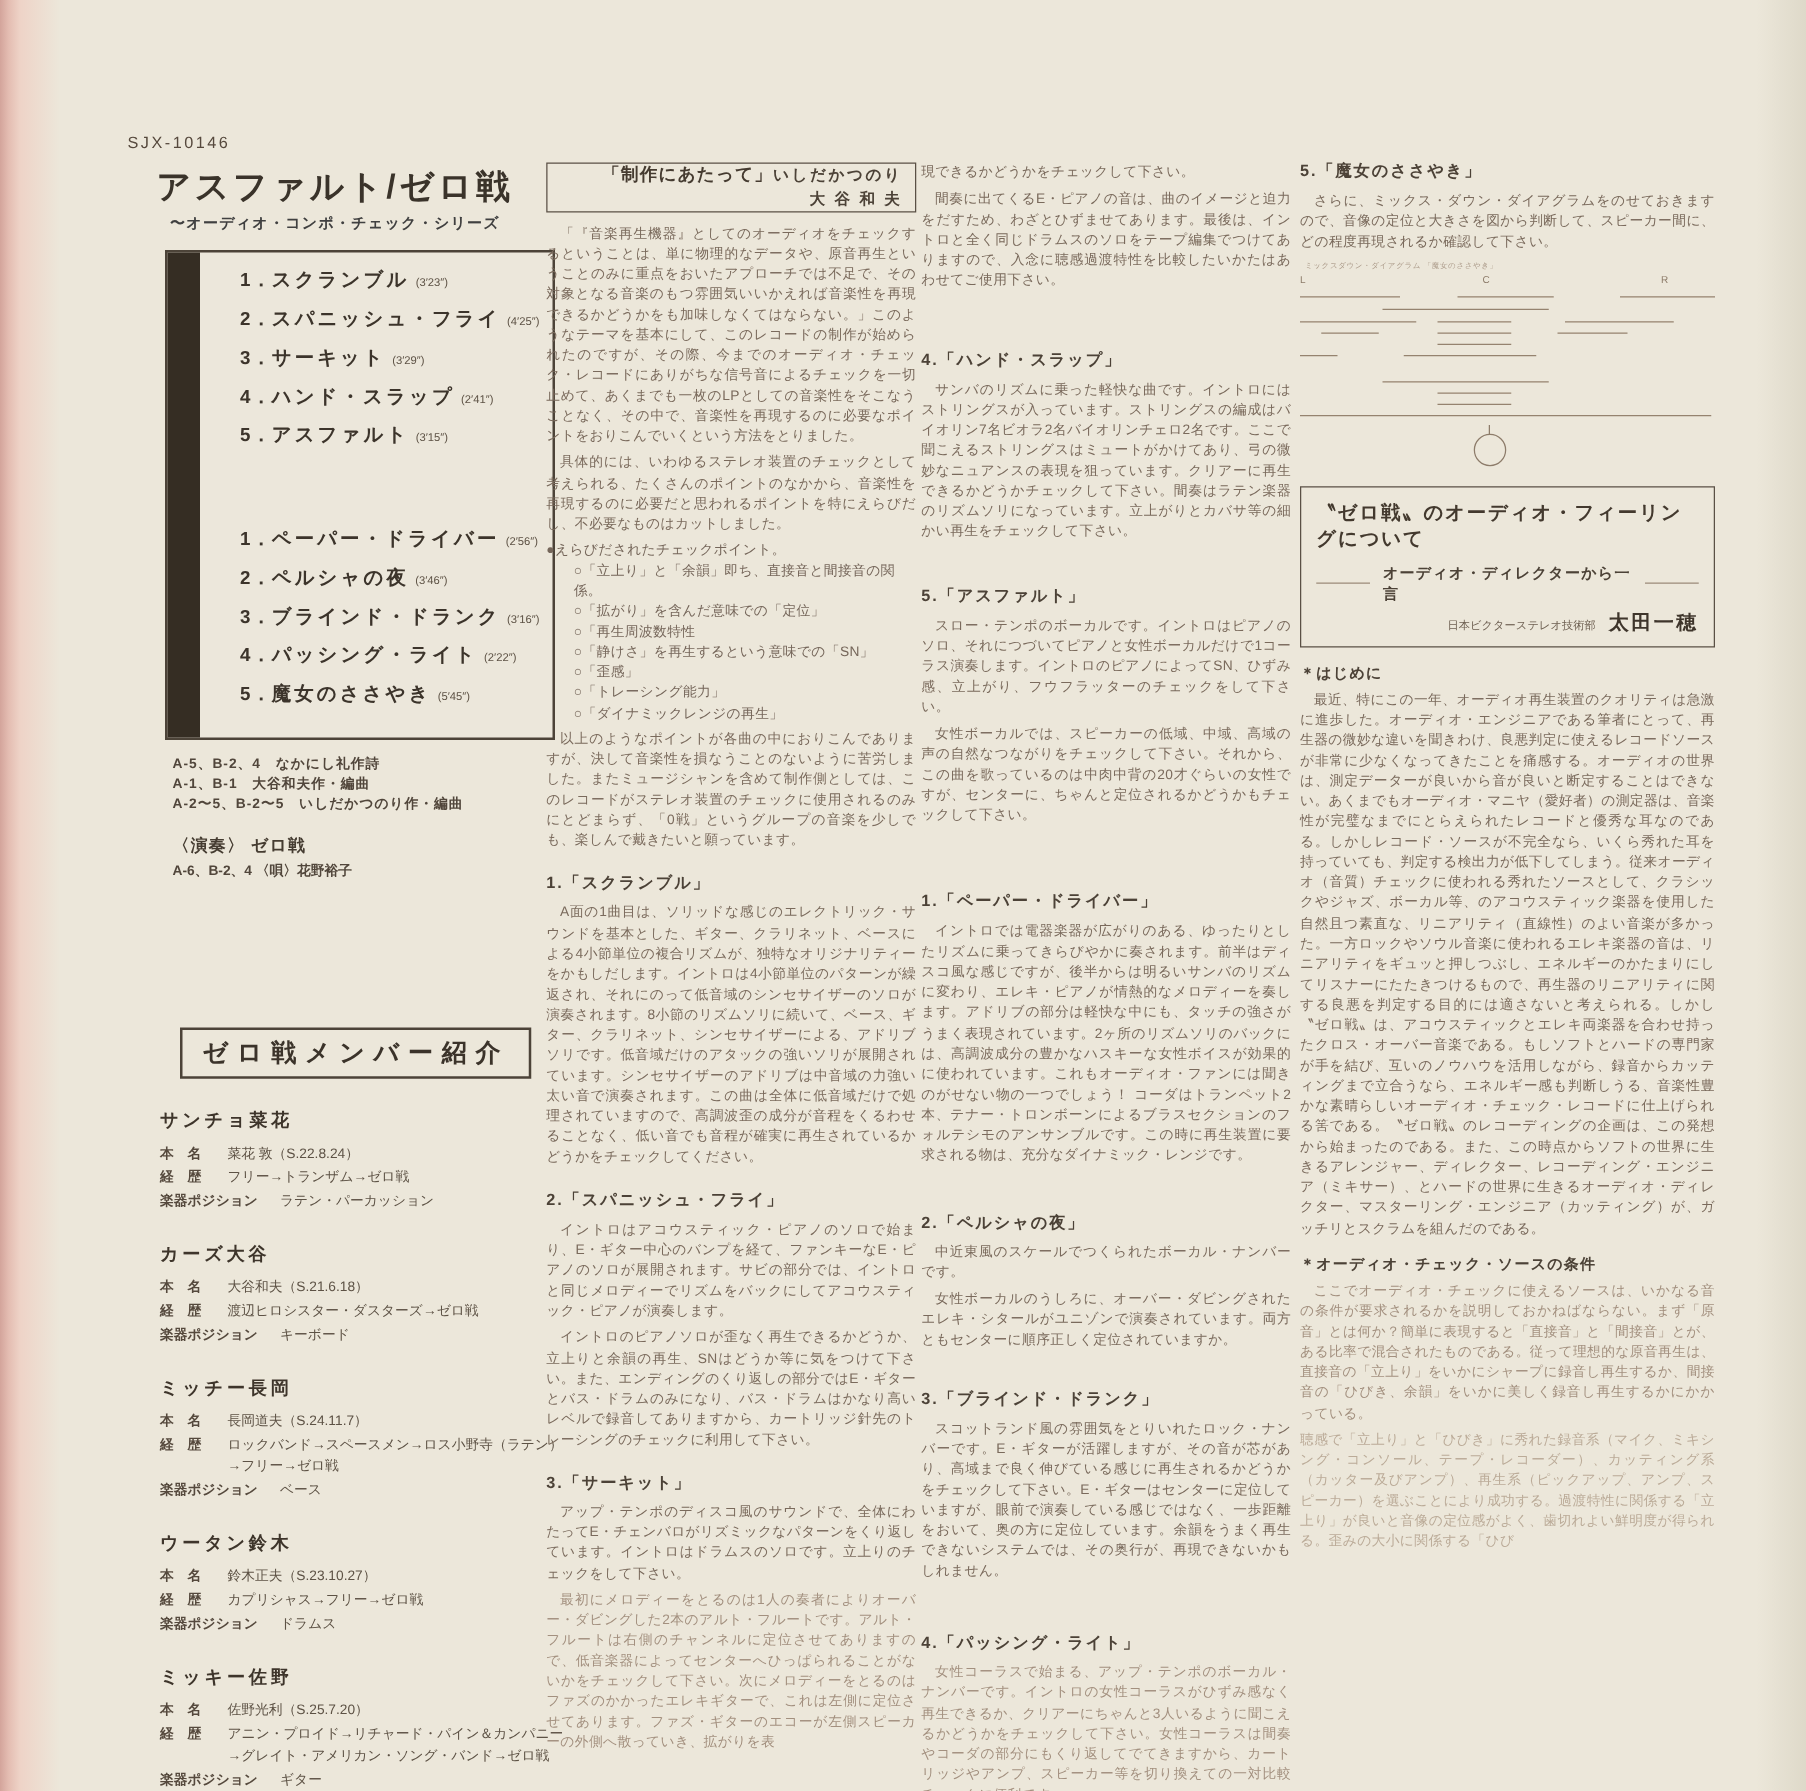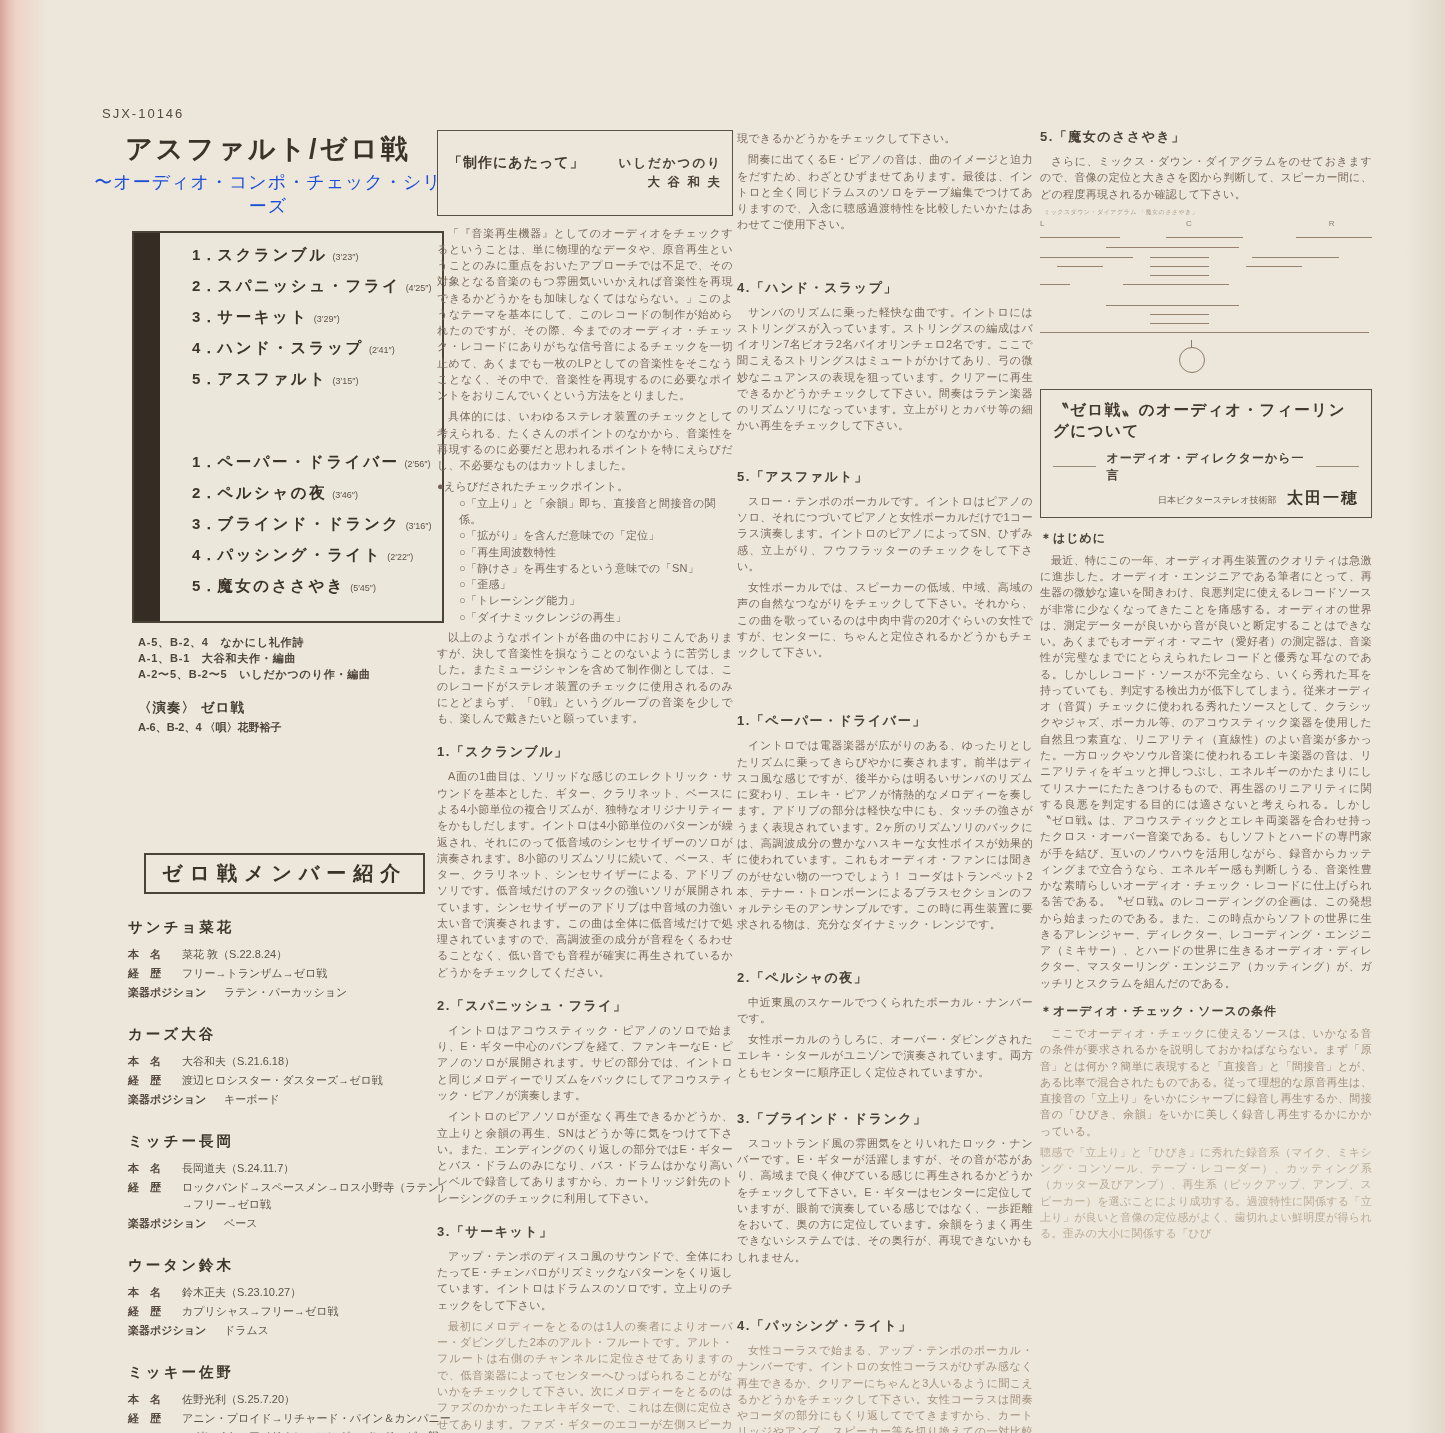--- a/index.html
+++ b/index.html
@@ -20,21 +20,21 @@
       color:#7a6a5c;letter-spacing:0.3px;margin:0 0 5px 0;}
   .ind{text-indent:11px;}
   .fade{color:#a3907f;}
   .fade2{color:#bbab98;}
   .sh{font-size:13px;font-weight:bold;color:#4c4237;letter-spacing:1.5px;margin:17px 0 7px 0;}
 
   
   .catalog{font-size:13px;letter-spacing:2px;color:#56493d;margin:0 0 10px 14px;}
   .titleblock{width:360px;text-align:center;}
   .ttl-main{font-size:27px;font-weight:bold;color:#3a332a;letter-spacing:3px;}
-  .ttl-sub{font-size:18px;font-weight:normal;color:#1d4ed8;letter-spacing:1px;margin-top:3px;}
+  .ttl-sub{font-size:12px;font-weight:bold;color:#404040;letter-spacing:1px;margin-top:3px;}
   .trackbox{position:relative;margin:13px 0 0 44px;width:312px;border:2px solid #4c4338;
             padding:12px 6px 14px 58px;box-sizing:border-box;background:rgba(255,255,255,0.04);}
   .tbar{position:absolute;left:0;top:0;bottom:0;width:26px;background:#352d23;}
   .trow{display:flex;align-items:baseline;margin:0 0 10px 0;}
   .tno{font-size:15px;font-weight:bold;color:#3c342b;letter-spacing:1px;}
   .ttname{font-size:15.5px;font-weight:bold;color:#3c342b;letter-spacing:2.5px;}
   .ttime{font-size:9px;color:#5d5245;margin-left:5px;}
   .tgap{height:52px;}
   .credits{margin:12px 0 0 50px;}
   .credit{font-size:11px;font-weight:bold;color:#51463b;letter-spacing:0.8px;line-height:1.45;}
@@ -43,21 +43,21 @@
   .perf-sub{font-size:11px;font-weight:bold;color:#51463b;margin-top:3px;}
   .member-hbox{display:inline-block;border:2px solid #4c4338;padding:5px 16px;margin:118px 0 0 56px;
                font-size:20px;font-weight:bold;color:#3b332a;letter-spacing:7px;}
   .mname{font-size:14.5px;font-weight:bold;color:#3e352b;letter-spacing:3px;margin:24px 0 9px 40px;}
   .mrow{display:flex;font-size:11px;color:#5d5245;margin:2px 0 0 40px;line-height:1.55;}
   .mlabel{width:54px;flex-shrink:0;font-weight:bold;color:#55493d;}
   .mlabel.wide{width:96px;}
   .mval{flex:1;text-align:left;word-break:break-all;}
 
   
-  .pbox{border:1.5px solid #5a5045;padding:23px 10px;display:flex;justify-content:space-between;margin-bottom:9px;}
+  .pbox{border:1.5px solid #5a5045;padding:0 10px;display:flex;justify-content:flex-end;margin-bottom:9px;}
   .pbox-title{font-size:14px;font-weight:bold;color:#453b30;letter-spacing:1px;}
   .pbox-authors{text-align:right;font-size:12.5px;font-weight:bold;color:#4c4237;line-height:1.5;letter-spacing:2px;}
   .chk{font-size:11px;line-height:1.48;color:#75665a;letter-spacing:0.3px;}
   .chk-item{margin-left:22px;}
 
   
   .dia-caption{font-size:6px;color:#ab9a89;letter-spacing:0.5px;margin:6px 0 2px 4px;}
   .mixdia{position:relative;height:158px;margin:2px 0 8px 0;}
   .ml{position:absolute;height:1px;background:#95836f;}
   .dletter{position:absolute;top:0;font-size:8px;color:#8d7c6a;}
@@ -286,21 +286,21 @@
     <div class="sh" style="margin-top:52px">1.「ペーパー・ドライバー」</div>
     <p class="bt ind">イントロでは電器楽器が広がりのある、ゆったりとしたリズムに乗ってきらびやかに奏されます。前半はディスコ風な感じですが、後半からは明るいサンバのリズムに変わり、エレキ・ピアノが情熱的なメロディーを奏します。アドリブの部分は軽快な中にも、タッチの強さがうまく表現されています。2ヶ所のリズムソリのバックには、高調波成分の豊かなハスキーな女性ボイスが効果的に使われています。これもオーディオ・ファンには聞きのがせない物の一つでしょう！ コーダはトランペット2本、テナー・トロンボーンによるブラスセクションのフォルテシモのアンサンブルです。この時に再生装置に要求される物は、充分なダイナミック・レンジです。</p>
 
     <div class="sh" style="margin-top:36px">2.「ペルシャの夜」</div>
     <p class="bt ind">中近東風のスケールでつくられたボーカル・ナンバーです。</p>
     <p class="bt ind">女性ボーカルのうしろに、オーバー・ダビングされたエレキ・シタールがユニゾンで演奏されています。両方ともセンターに順序正しく定位されていますか。</p>
 
     <div class="sh" style="margin-top:30px">3.「ブラインド・ドランク」</div>
     <p class="bt ind">スコットランド風の雰囲気をとりいれたロック・ナンバーです。E・ギターが活躍しますが、その音が芯があり、高域まで良く伸びている感じに再生されるかどうかをチェックして下さい。E・ギターはセンターに定位していますが、眼前で演奏している感じではなく、一歩距離をおいて、奥の方に定位しています。余韻をうまく再生できないシステムでは、その奥行が、再現できないかもしれません。</p>
 
-    <div class="sh" style="margin-top:52px">4.「パッシング・ライト」</div>
+    <div class="sh" style="margin-top:40px">4.「パッシング・ライト」</div>
     <p class="bt ind fade">女性コーラスで始まる、アップ・テンポのボーカル・ナンバーです。イントロの女性コーラスがひずみ感なく再生できるか、クリアーにちゃんと3人いるように聞こえるかどうかをチェックして下さい。女性コーラスは間奏やコーダの部分にもくり返してでてきますから、カートリッジやアンプ、スピーカー等を切り換えての一対比較チェックに便利です。</p>
   </div>
 
   <div class="col col4">
     <div class="sh" style="margin-top:0">5.「魔女のささやき」</div>
     <p class="bt ind">さらに、ミックス・ダウン・ダイアグラムをのせておきますので、音像の定位と大きさを図から判断して、スピーカー間に、どの程度再現されるか確認して下さい。</p>
 
     <div class="dia-caption">ミックスダウン・ダイアグラム 「魔女のささやき」</div>
     <div class="mixdia">
       <span class="dletter" style="left:0%">L</span>

